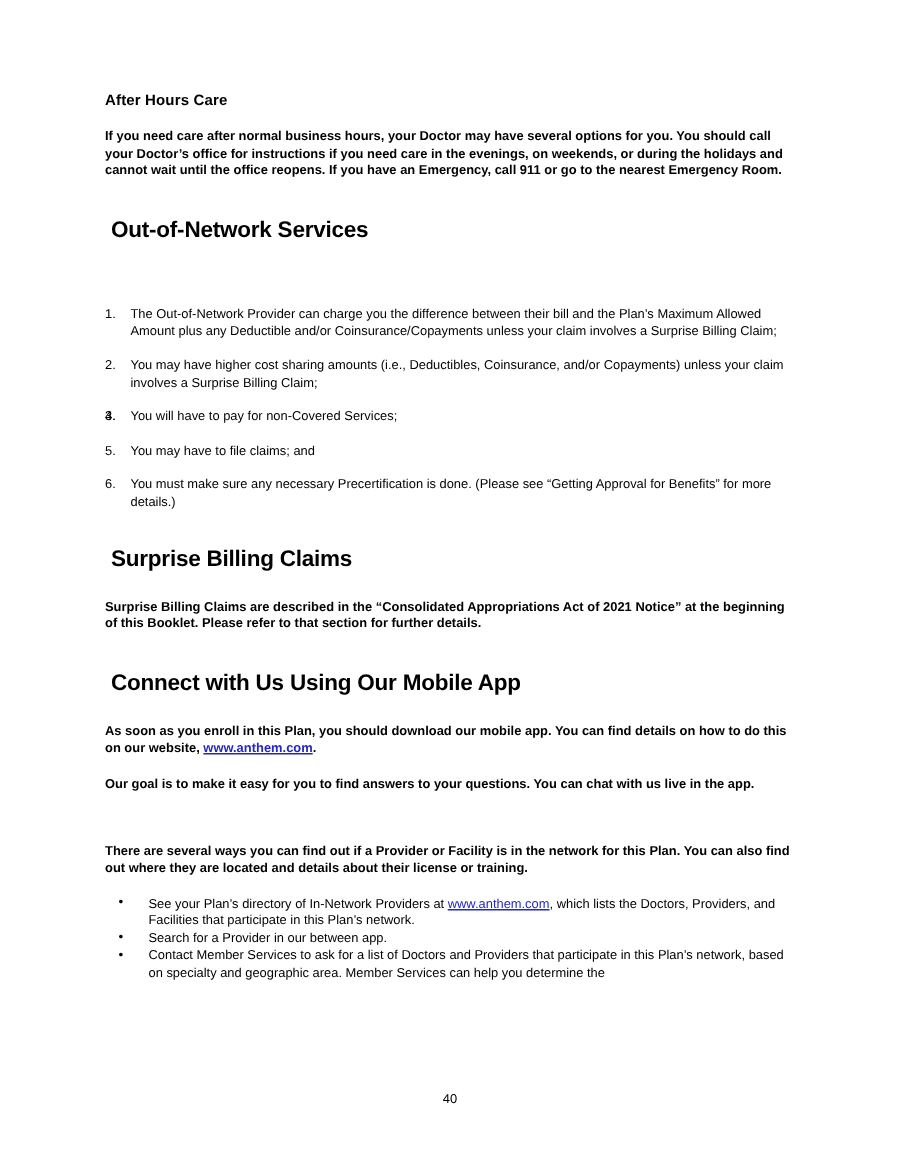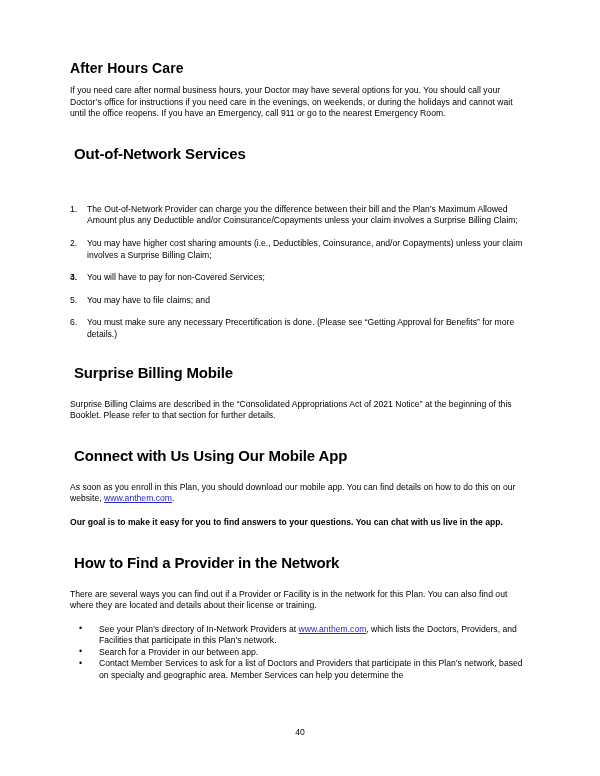--- a/index.html
+++ b/index.html
@@ -25,39 +25,40 @@
   }
   .content {
     position: absolute;
     left: 70px;
     top: 62px;
     width: 460px;
   }
 
   
   .subheading {
-    font-size: 14px;
+    font-size: 10px;
     font-weight: bold;
     line-height: 12px;
     letter-spacing: 0.1px;
     margin: 0 0 11px 0;
   }
   .heading {
     font-size: 15px;
     font-weight: bold;
     line-height: 19px;
     letter-spacing: -0.15px;
     margin: 4px;
   }
   p.body {
     font-size: 8.6px;
     line-height: 11.6px;
     margin: 0;
     text-align: left;
     letter-spacing: 0.01px;
+    font-weight: bold;
   }
   p.body.bold {
     font-weight: bold;
   }
   .gap-12 { height: 12px; }
   .gap-13 { height: 13px; }
   .gap-18 { height: 18px; }
   .gap-20 { height: 20px; }
 
   
@@ -163,41 +164,40 @@
         <span>You may have to file claims; and</span>
       </li>
       <li>
         <span class="num">6.</span>
         <span>You must make sure any necessary Precertification is done.  (Please see “Getting Approval for Benefits” for more details.)</span>
       </li>
     </ol>
 
     <div class="gap-18"></div>
 
-    <div class="heading">Surprise Billing Mobile</div>
+    <div class="heading">Surprise Billing Claims</div>
 
     <div class="gap-13"></div>
 
     <p class="body">Surprise Billing Claims are described in the “Consolidated Appropriations Act of 2021 Notice” at the beginning of this Booklet. Please refer to that section for further details.</p>
 
     <div class="gap-20"></div>
 
     <div class="heading">Connect with Us Using Our Mobile App</div>
 
     <div class="gap-13"></div>
 
     <p class="body"><span>As soon as you enroll in this Plan, you should download our mobile app.  You can find details on how to do this on our website, </span><span class="link">www.anthem.com</span><span>.</span></p>
 
     <div class="gap-12"></div>
 
     <p class="body bold">Our goal is to make it easy for you to find answers to your questions. You can chat with us live in the app.</p>
 
     <div class="gap-20"></div>
 
-    <div class="heading">How to Find a Provider in the Network</div>
 
     <div class="gap-13"></div>
 
     <p class="body">There are several ways you can find out if a Provider or Facility is in the network for this Plan.  You can also find out where they are located and details about their license or training.</p>
 
     <div class="gap-12"></div>
 
     <ul class="bullist">
       <li>
         <span class="bullet">•</span><span>See your Plan’s directory of In-Network Providers at </span><span class="link">www.anthem.com</span><span>, which lists the Doctors, Providers, and Facilities that participate in this Plan’s network.</span>

